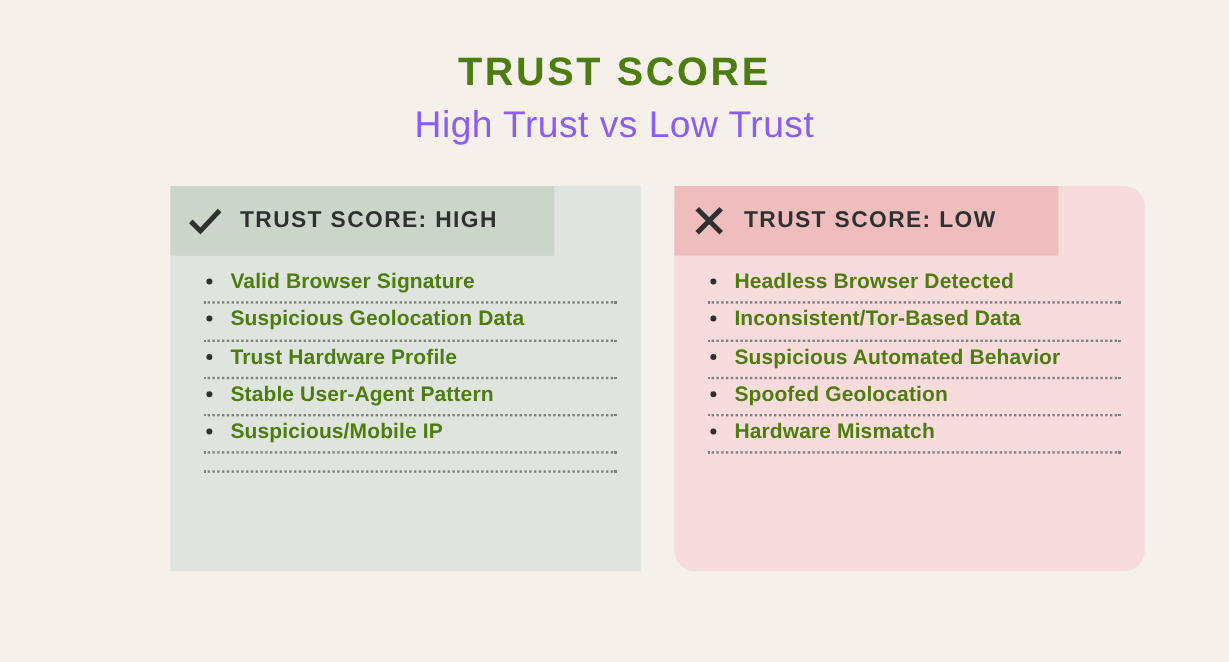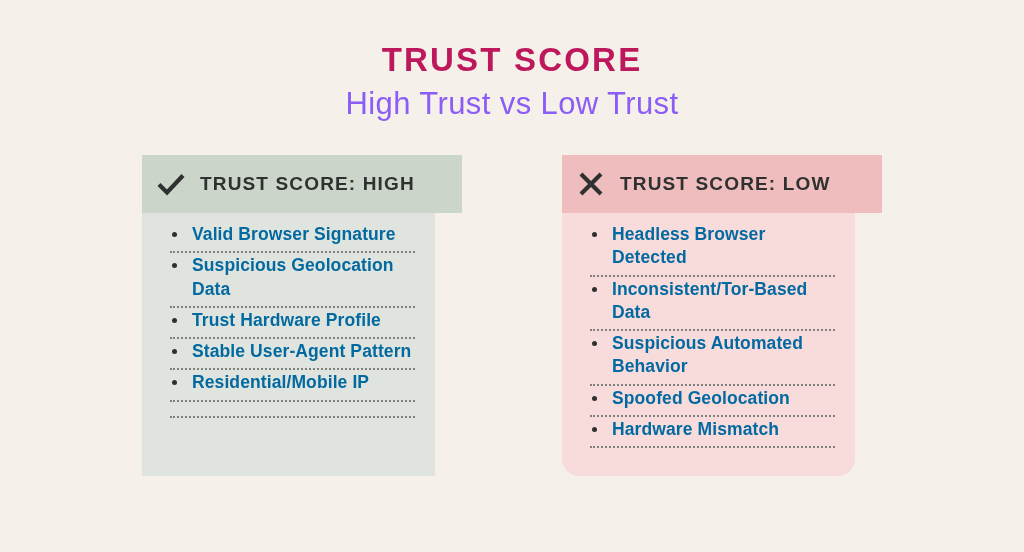--- a/index.html
+++ b/index.html
@@ -22,21 +22,21 @@
     left: 0;
     width: 1024px;
     text-align: center;
   }
   .page-title {
     margin: 0;
     padding-top: 42px;
     font-size: 33px;
     font-weight: bold;
     letter-spacing: 2.2px;
-    color: #be185d;
+    color: #4d7c0f;
     line-height: 1.1;
   }
   .page-subtitle {
     margin: 0;
     padding-top: 9px;
     font-size: 31px;
     font-weight: 300;
     letter-spacing: 0.4px;
     color: #8b5cf6;
     line-height: 1.1;
@@ -46,21 +46,21 @@
   .cards {
     position: absolute;
     top: 155px;
     left: 0;
     width: 1024px;
     height: 330px;
   }
   .card {
     position: absolute;
     top: 0;
-    width: 293px;
+    width: 392px;
     height: 321px;
     box-sizing: border-box;
   }
   .card-high { left: 142px; background: #DFE5DE; }
   .card-low  { left: 562px; background: #F8DCDC; border-radius: 17px; }
 
   .card-header {
     position: absolute;
     top: 0;
     left: 0;
@@ -101,21 +101,21 @@
     padding: 9px 20px 0 28px;
     box-sizing: border-box;
   }
   .card-list li {
     position: relative;
     padding: 1px 0 5px 22px;
     border-bottom: 2px dotted #7D807C;
     font-size: 17.5px;
     font-weight: bold;
     line-height: 1.33;
-    color: #0369a1;
+    color: #4d7c0f;
     letter-spacing: 0.1px;
   }
   .card-list li::before {
     content: "";
     position: absolute;
     left: 2px;
     top: 10px;
     width: 5px;
     height: 5px;
     border-radius: 50%;
@@ -145,21 +145,21 @@
           <path d="M3 15.5 L11 23.5 L27 6.5" fill="none" stroke="#2F3130" stroke-width="4.2"></path>
         </svg>
       </span>
       <span class="card-header-title">TRUST SCORE: HIGH</span>
     </div>
     <ul class="card-list">
       <li>Valid Browser Signature</li>
       <li>Suspicious Geolocation Data</li>
       <li>Trust Hardware Profile</li>
       <li>Stable User-Agent Pattern</li>
-      <li>Residential/Mobile IP</li>
+      <li>Suspicious/Mobile IP</li>
       <li class="spacer-row"></li>
     </ul>
   </div>
 
   <div class="card card-low">
     <div class="card-header">
       <span class="status-icon">
         <svg width="30" height="30" viewBox="0 0 30 30">
           <path d="M5 5 L25 25 M25 5 L5 25" fill="none" stroke="#2F3130" stroke-width="4.2"></path>
         </svg>

